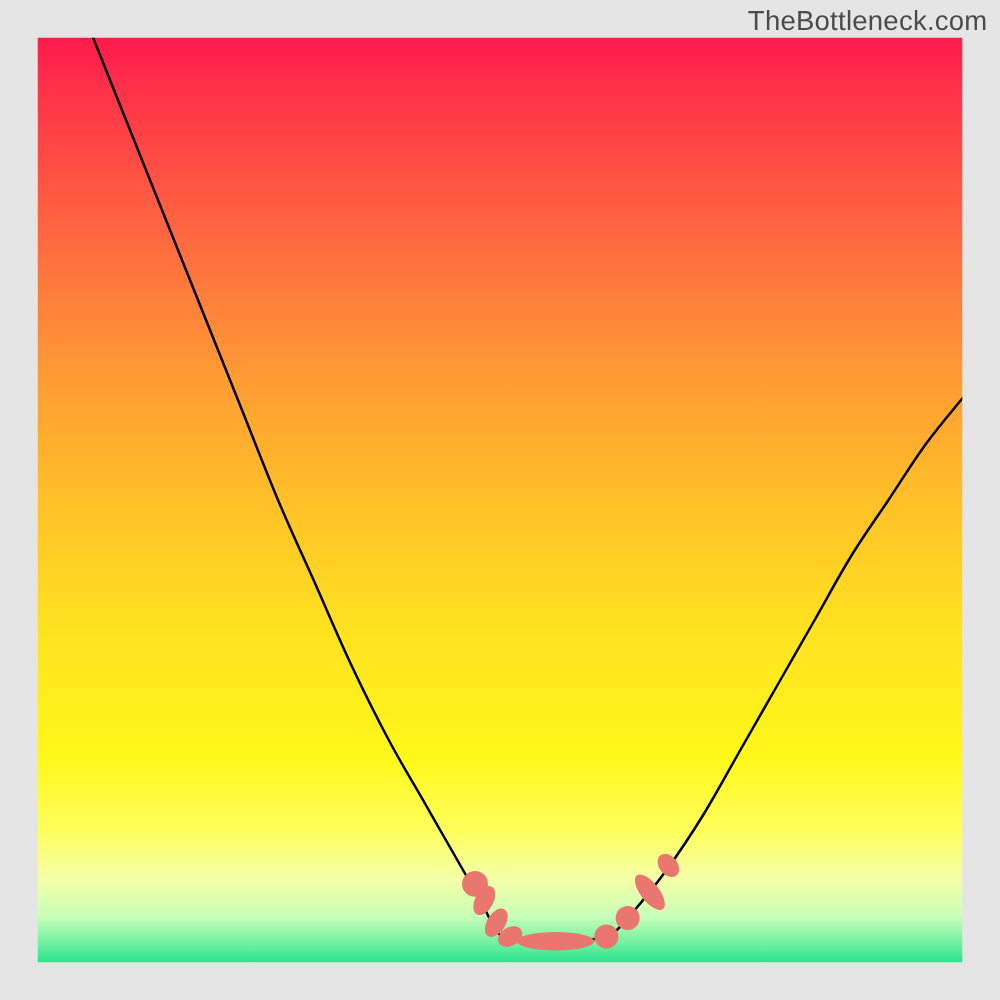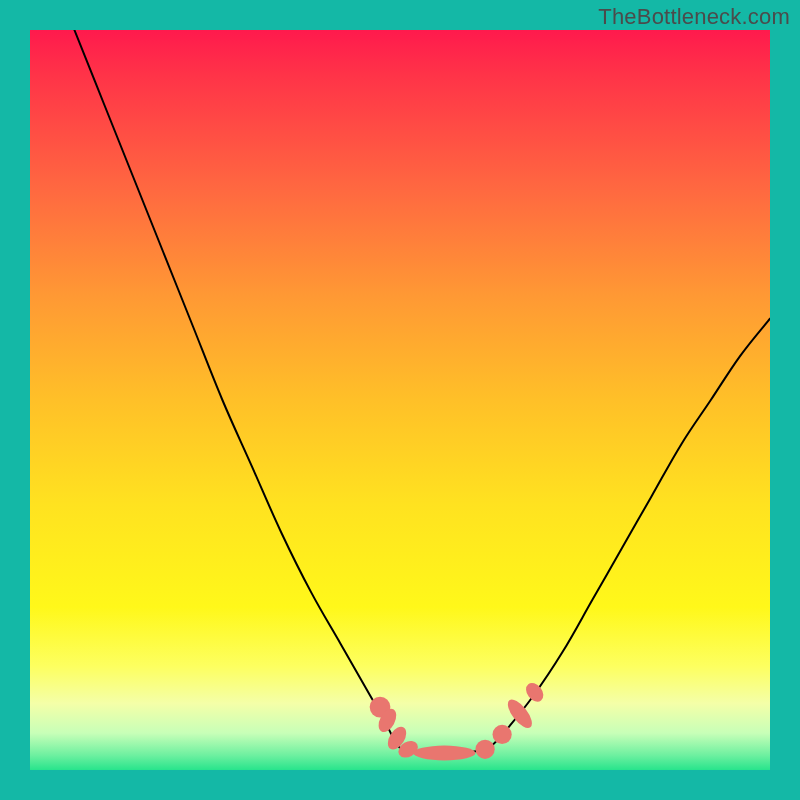--- a/index.html
+++ b/index.html
@@ -9,21 +9,21 @@
     height: 800px;
     overflow: hidden;
     background: #000;
     font-family: Arial, Helvetica, sans-serif;
   }
   .frame {
     position: absolute;
     top: 0; left: 0;
     width: 800px;
     height: 800px;
-    background: #14b8a6;
+    background: #e5e5e5;
   }
   .plot {
     position: absolute;
     top: 30px;
     left: 30px;
     width: 740px;
     height: 740px;
     overflow: hidden;
   }
   .gradient-bg {

